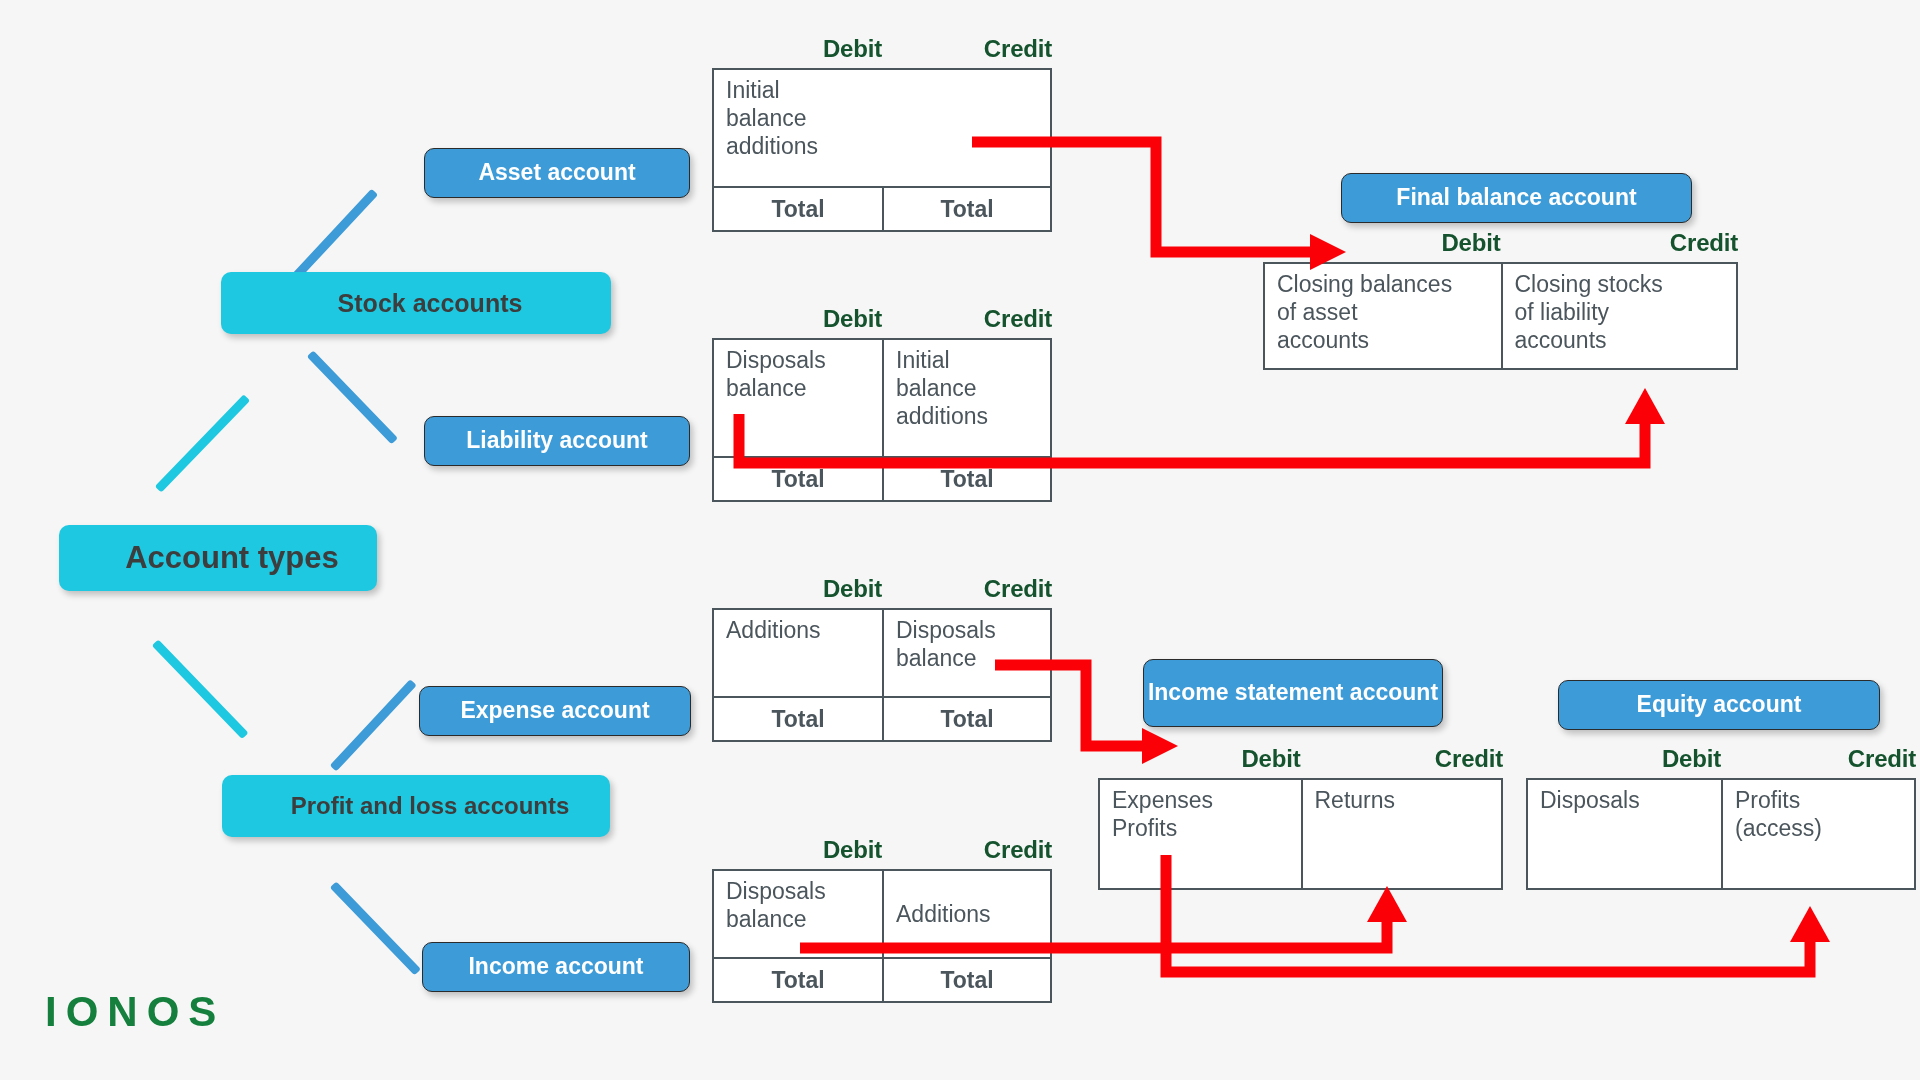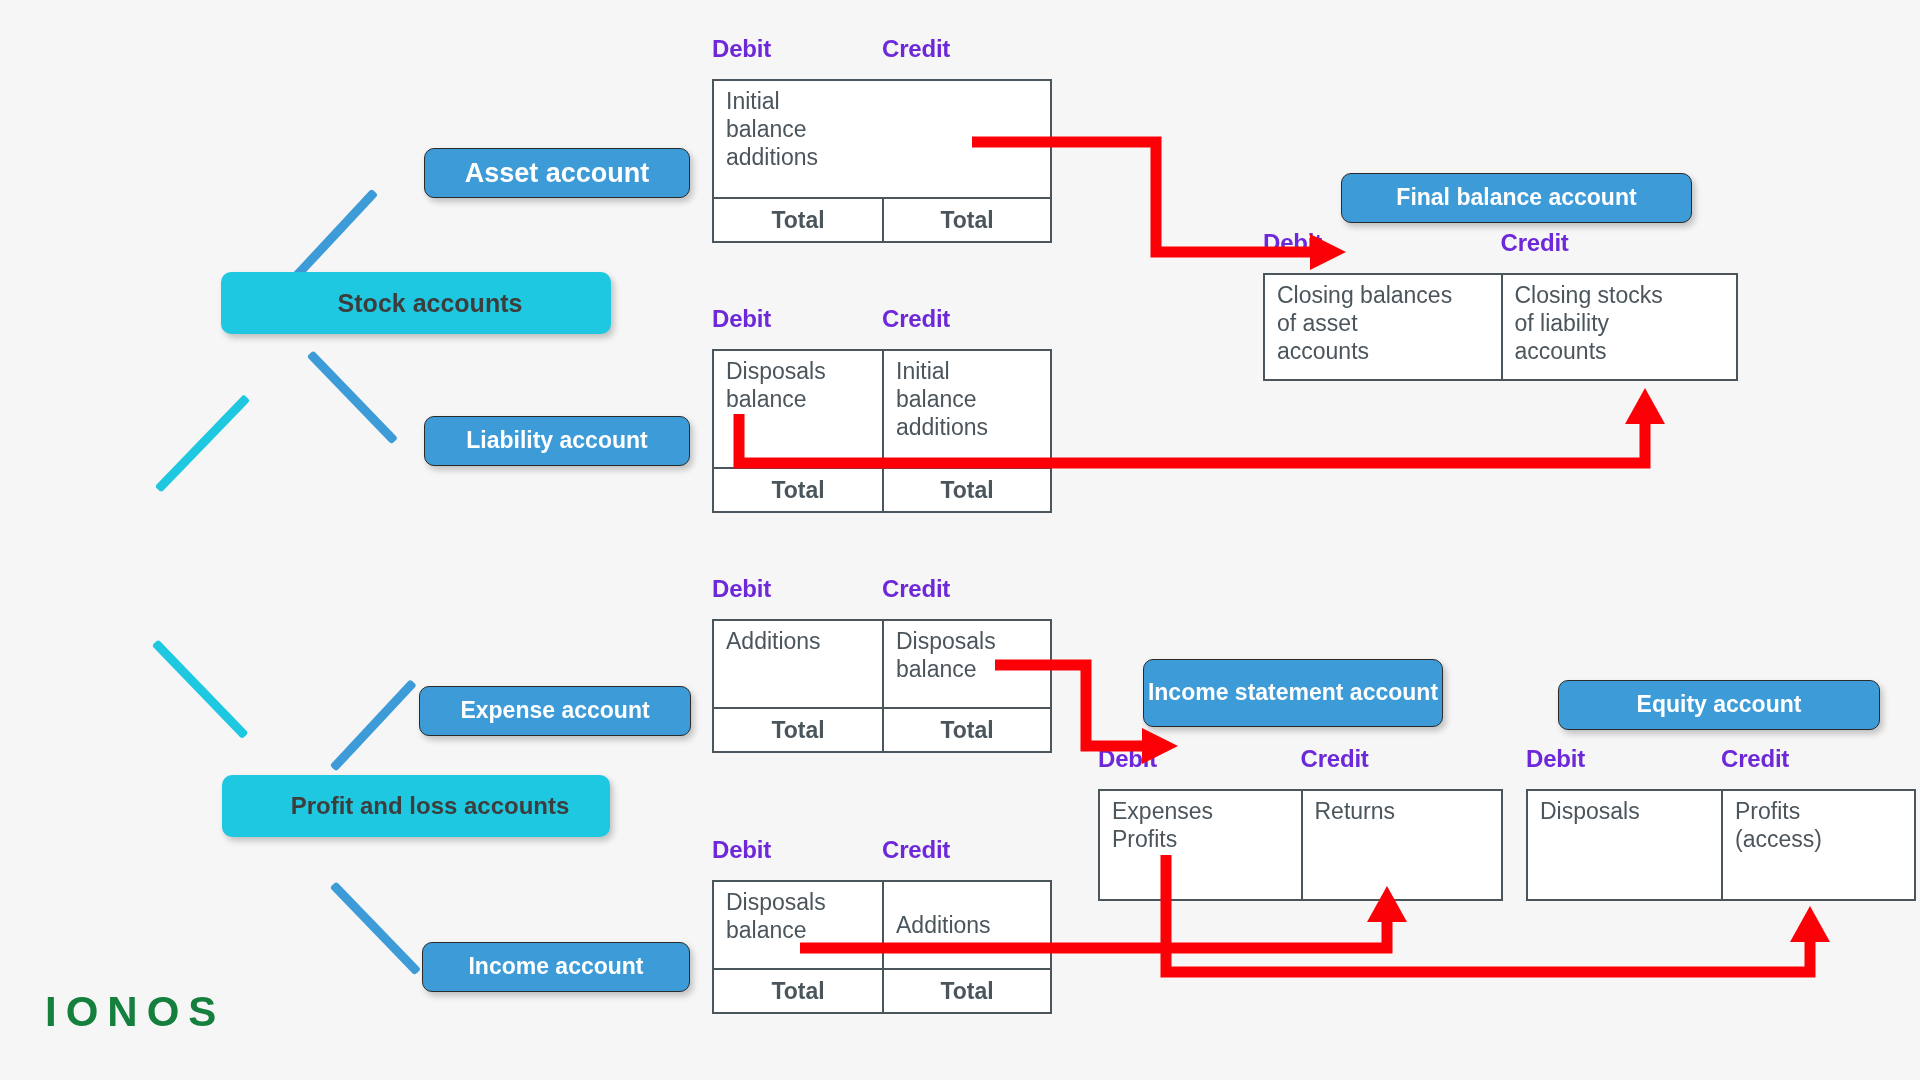--- a/index.html
+++ b/index.html
@@ -59,25 +59,25 @@
   .taccount {
     position: absolute;
     box-sizing: border-box;
   }
   .t-headrow {
     display: flex;
     width: 100%;
   }
   .t-head {
     flex: 1 1 50%;
-    text-align: left;
+    text-align: right;
     font-weight: bold;
-    color: #6d28d9;
+    color: #14532d;
     font-size: 24px;
-    padding-bottom: 16px;
+    padding-bottom: 5px;
     letter-spacing: -0.2px;
   }
   .t-box {
     width: 100%;
     box-sizing: border-box;
     border: 2px solid #4b555c;
     background: #ffffff;
   }
   .t-row {
     display: flex;
@@ -140,30 +140,33 @@
   <div class="branch cyan" style="left:155px; top:638px; width:130px; height:9px; transform:rotate(46deg);"></div>
 
   <div class="branch blue" style="left:293px; top:275px; width:120px; height:9px; transform:rotate(-47deg);"></div>
 
   <div class="branch blue" style="left:310px; top:349px; width:122px; height:9px; transform:rotate(46deg);"></div>
 
   <div class="branch blue" style="left:333px; top:764px; width:118px; height:9px; transform:rotate(-47deg);"></div>
 
   <div class="branch blue" style="left:333px; top:880px; width:122px; height:9px; transform:rotate(46deg);"></div>
 
+  <div class="node cyan" style="left:59px; top:525px; width:318px; height:66px; font-size:31px;">
+    <span>Account types</span>
+  </div>
 
   <div class="node cyan" style="left:221px; top:272px; width:390px; height:62px; font-size:25px;">
     <span>Stock accounts</span>
   </div>
 
   <div class="node cyan" style="left:222px; top:775px; width:388px; height:62px; font-size:24px;">
     <span>Profit and loss accounts</span>
   </div>
 
-  <div class="node blue" style="left:424px; top:148px; width:266px; height:50px; font-size:27px;border-radius:10px;">
+  <div class="node blue" style="left:424px; top:148px; width:266px; height:50px; font-size:23px;border-radius:10px;">
     <span>Asset account</span>
   </div>
 
   <div class="node blue" style="left:424px; top:416px; width:266px; height:50px; font-size:23px;">
     <span>Liability account</span>
   </div>
 
   <div class="node blue" style="left:422px; top:942px; width:268px; height:50px; font-size:23px;">
     <span>Income account</span>
   </div>

